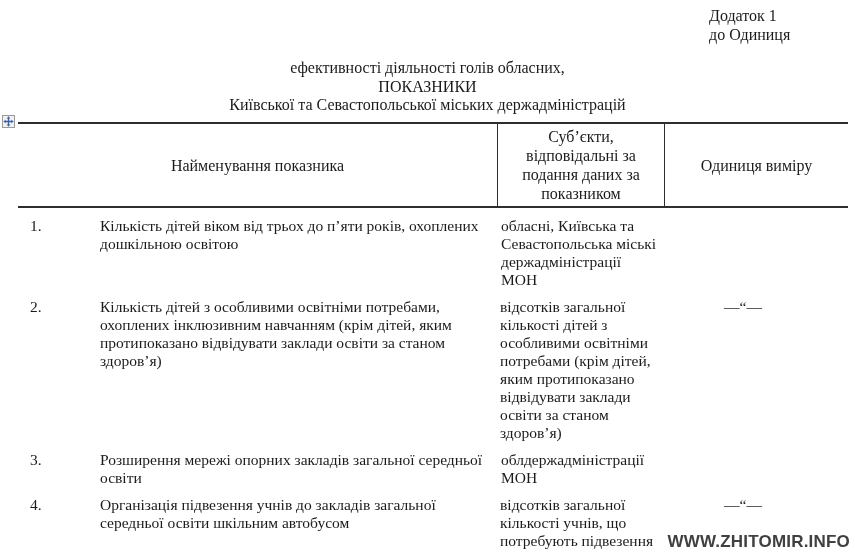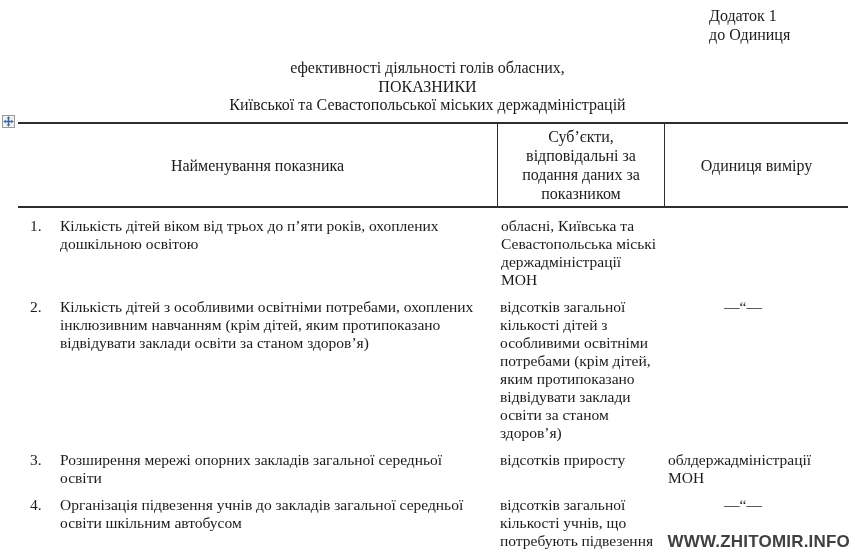--- a/index.html
+++ b/index.html
@@ -33,21 +33,21 @@
     text-align:center;font-size:16px;line-height:19px;
     padding:3px 8px;box-sizing:border-box;
   }
   .th + .th{border-left:1px solid #2e2e2e;}
   .tbody{padding-top:9px;}
   .trow{
     display:grid;grid-template-columns:42px 437px 167px 184px;
     font-size:15.5px;line-height:18px;margin-bottom:9px;
   }
   .td-num{padding-left:12px;box-sizing:border-box;}
-  .td-name{padding-right:14px;box-sizing:border-box;}
+  .td-name{padding-right:14px;box-sizing:border-box;margin-left:40px;}
   .td-unit{padding-left:3px;padding-right:8px;box-sizing:border-box;}
   .td-subj{padding-left:4px;padding-right:2px;box-sizing:border-box;}
   .td-subj.ditto{text-align:center;padding-right:30px;}
   .watermark{
     position:absolute;right:5px;top:532px;
     font-family:"Liberation Sans", sans-serif;font-weight:bold;
     font-size:17px;letter-spacing:0.2px;
   }
 </style>
 </head>
@@ -95,21 +95,20 @@
       <div class="td-name">Кількість дітей з особливими освітніми потребами, охоплених інклюзивним навчанням (крім дітей, яким протипоказано відвідувати заклади освіти за станом здоров’я)</div>
       <div class="td-unit">відсотків загальної кількості дітей з особливими освітніми потребами (крім дітей, яким протипоказано відвідувати заклади освіти за станом здоров’я)</div>
       <div class="td-subj ditto">
         <div>—“—</div>
       </div>
     </div>
 
     <div class="trow">
       <div class="td-num">3.</div>
       <div class="td-name">Розширення мережі опорних закладів загальної середньої освіти</div>
-      <div class="td-unit">відсотків приросту</div>
       <div class="td-subj">
         <div>облдержадміністрації</div>
         <div>МОН</div>
       </div>
     </div>
 
     <div class="trow">
       <div class="td-num">4.</div>
       <div class="td-name">Організація підвезення учнів до закладів загальної середньої освіти шкільним автобусом</div>
       <div class="td-unit">відсотків загальної кількості учнів, що потребують підвезення</div>

